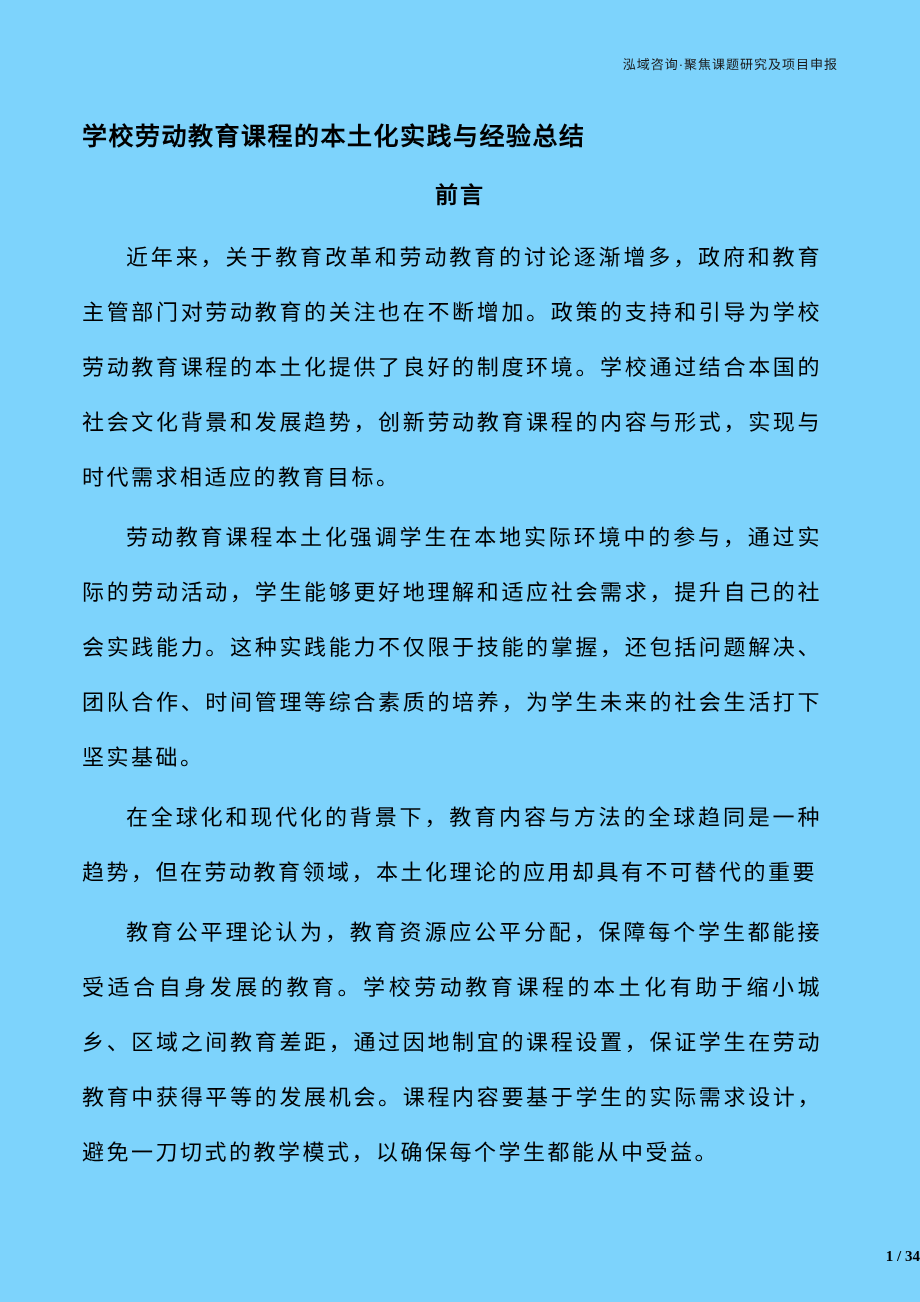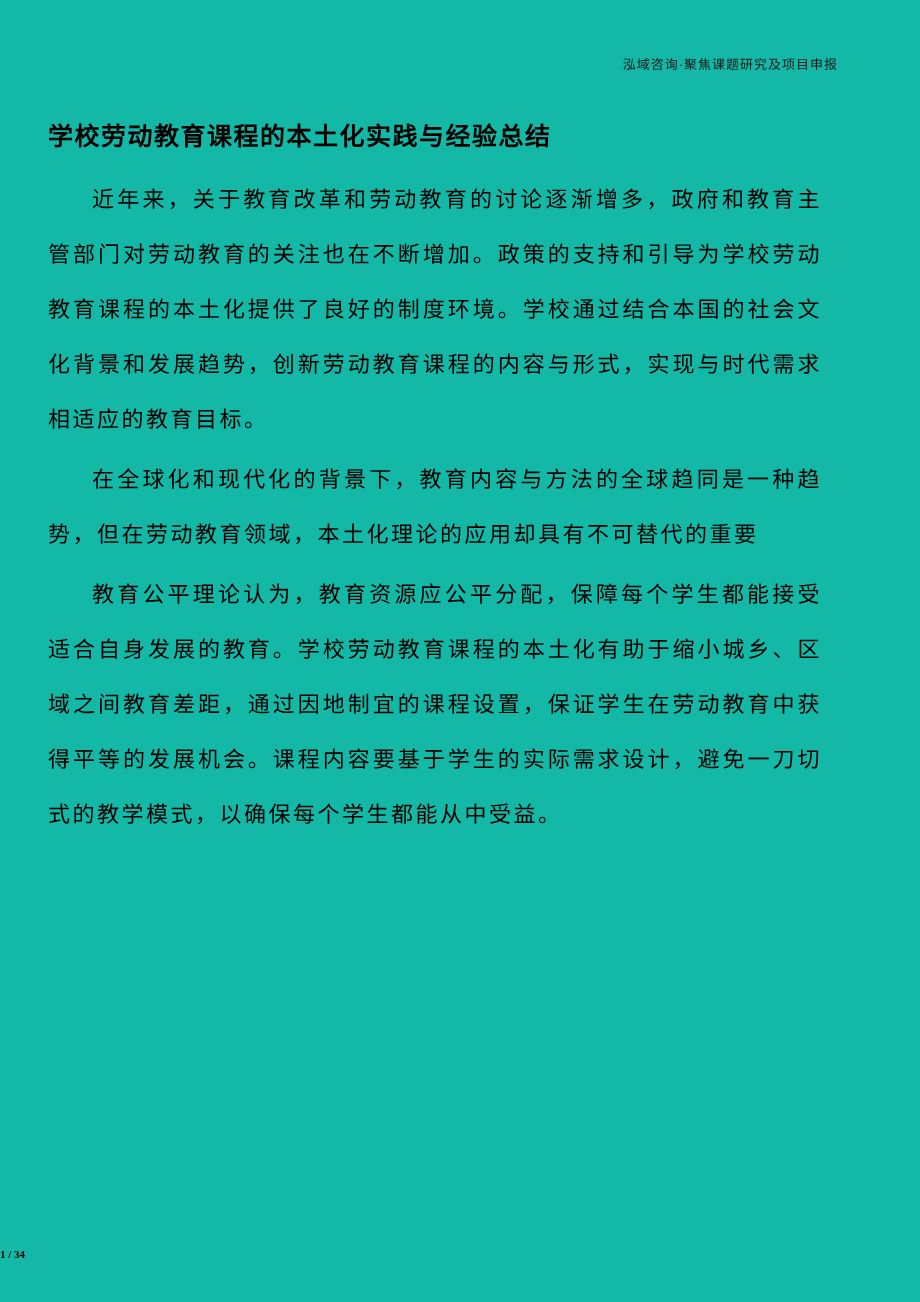--- a/index.html
+++ b/index.html
@@ -5,23 +5,23 @@
   html, body {
     margin: 0;
     padding: 0;
     background: #ffffff;
   }
   .page {
     position: relative;
     width: 920px;
     height: 1302px;
     margin: 0 auto;
-    background: #14b8a6;
+    background: #7dd3fc;
     box-sizing: border-box;
-    padding: 56px 82px 0 48px;
+    padding: 56px 82px 0 82px;
     font-family: "Liberation Serif", "DejaVu Serif", serif;
     color: #000000;
     overflow: hidden;
   }
   .doc-header {
     text-align: right;
     font-size: 13px;
     letter-spacing: 1px;
     color: #1a1a1a;
     line-height: 18px;
@@ -51,43 +51,45 @@
     line-height: 55px;
     letter-spacing: 2.5px;
     text-indent: 2em;
     text-align: justify;
     text-justify: inter-ideograph;
     word-break: break-all;
   }
   .doc-footer {
     position: absolute;
     left: 0;
-    right: 16px;
+    right: 0;
     top: 1248px;
-    text-align: left;
-    font-size: 11px;
+    text-align: right;
+    font-size: 15px;
     font-weight: bold;
     font-family: "Liberation Serif", "DejaVu Serif", serif;
     color: #000000;
   }
 </style>
 </head>
 <body>
 
 <div class="page">
 
   <div class="doc-header">
     <span>泓域咨询·聚焦课题研究及项目申报</span>
   </div>
 
   <h1 class="doc-title">学校劳动教育课程的本土化实践与经验总结</h1>
 
+  <h2 class="section-heading">前言</h2>
 
   <div class="body-text">
     <p>近年来，关于教育改革和劳动教育的讨论逐渐增多，政府和教育主管部门对劳动教育的关注也在不断增加。政策的支持和引导为学校劳动教育课程的本土化提供了良好的制度环境。学校通过结合本国的社会文化背景和发展趋势，创新劳动教育课程的内容与形式，实现与时代需求相适应的教育目标。</p>
+    <p>劳动教育课程本土化强调学生在本地实际环境中的参与，通过实际的劳动活动，学生能够更好地理解和适应社会需求，提升自己的社会实践能力。这种实践能力不仅限于技能的掌握，还包括问题解决、团队合作、时间管理等综合素质的培养，为学生未来的社会生活打下坚实基础。</p>
     <p>在全球化和现代化的背景下，教育内容与方法的全球趋同是一种趋势，但在劳动教育领域，本土化理论的应用却具有不可替代的重要</p>
     <p>教育公平理论认为，教育资源应公平分配，保障每个学生都能接受适合自身发展的教育。学校劳动教育课程的本土化有助于缩小城乡、区域之间教育差距，通过因地制宜的课程设置，保证学生在劳动教育中获得平等的发展机会。课程内容要基于学生的实际需求设计，避免一刀切式的教学模式，以确保每个学生都能从中受益。</p>
   </div>
 
   <div class="doc-footer">
     <span>1 / 34</span>
   </div>
 
 </div>
 

